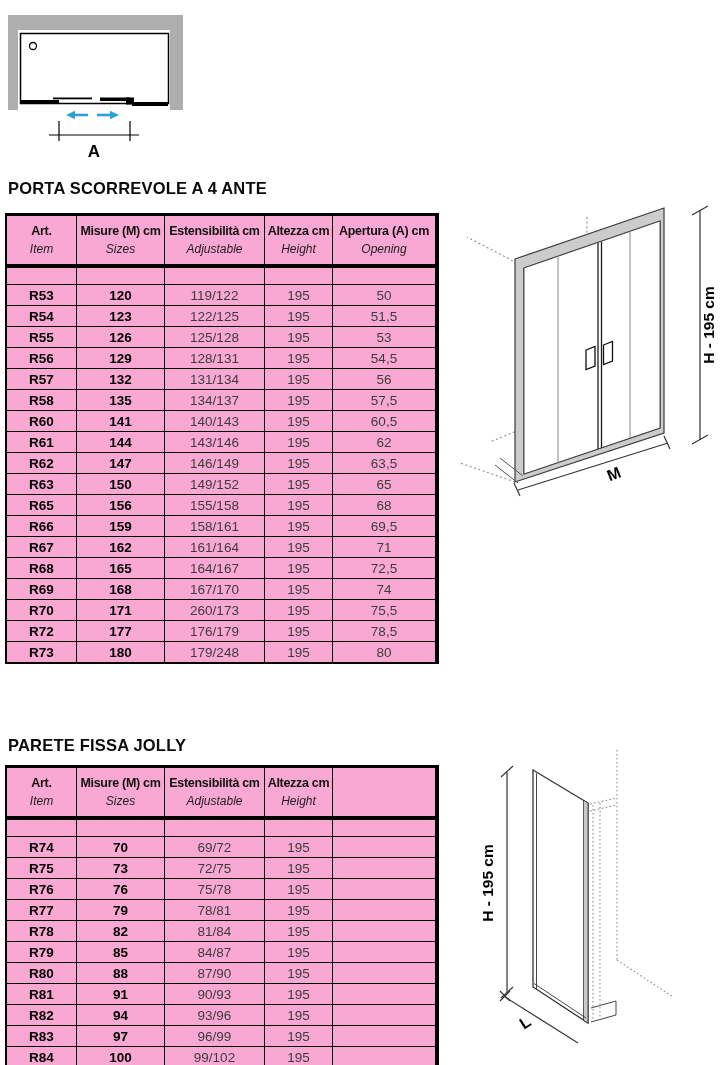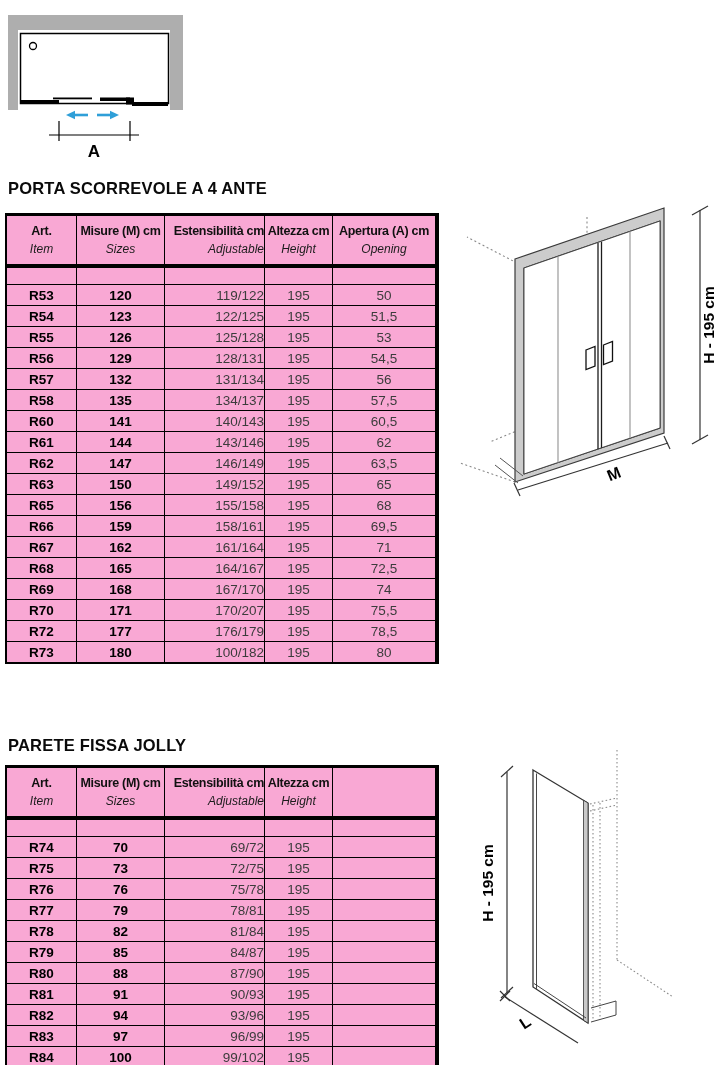--- a/index.html
+++ b/index.html
@@ -21,21 +21,21 @@
   }
   #table-sliding{top:213px;}
   #table-fixed{top:765px;}
   .spec-table th,.spec-table td{
     border:1.5px solid #000;text-align:center;vertical-align:middle;
     padding:0;overflow:visible;white-space:nowrap;
   }
   .spec-table th{height:48px;border-bottom:4px solid #000;}
   .spec-table th:nth-child(1),.spec-table td:nth-child(1){width:69px;}
   .spec-table th:nth-child(2),.spec-table td:nth-child(2){width:87px;}
-  .spec-table th:nth-child(3),.spec-table td:nth-child(3){width:99px;text-align:right;}
+  .spec-table th:nth-child(3),.spec-table td:nth-child(3){width:99px;}
   .spec-table th:nth-child(4),.spec-table td:nth-child(4){width:67px;}
   .spec-table th:nth-child(5),.spec-table td:nth-child(5){width:102px;}
   .col-main{font-size:12.5px;font-weight:bold;letter-spacing:-.3px;line-height:1.25;}
   .col-sub{font-size:12px;font-style:italic;font-weight:normal;color:#1c1c1c;line-height:1.2;margin-top:2px;}
   .spacer-row td{height:16px;}
   .data-row td{height:20px;font-size:13.5px;color:#3c3c3c;}
   .data-row td:nth-child(1),.data-row td:nth-child(2){font-weight:bold;color:#000;}
 
   .diagram{position:absolute;}
   #top-view{left:0;top:3px;}
@@ -218,35 +218,35 @@
         <tr class="data-row">
           <td>R69</td>
           <td>168</td>
           <td>167/170</td>
           <td>195</td>
           <td>74</td>
         </tr>
         <tr class="data-row">
           <td>R70</td>
           <td>171</td>
-          <td>170/207</td>
+          <td>260/173</td>
           <td>195</td>
           <td>75,5</td>
         </tr>
         <tr class="data-row">
           <td>R72</td>
           <td>177</td>
           <td>176/179</td>
           <td>195</td>
           <td>78,5</td>
         </tr>
         <tr class="data-row">
           <td>R73</td>
           <td>180</td>
-          <td>100/182</td>
+          <td>179/248</td>
           <td>195</td>
           <td>80</td>
         </tr>
       </tbody>
   </table>
 
   <svg id="door-3d" class="diagram" width="283" height="315" viewBox="0 0 283 315">
 
     <g stroke="#8a8a8a" stroke-width="1.1" stroke-dasharray="2,2.6" fill="none">
       <line x1="77" y1="68" x2="27" y2="42"></line>

